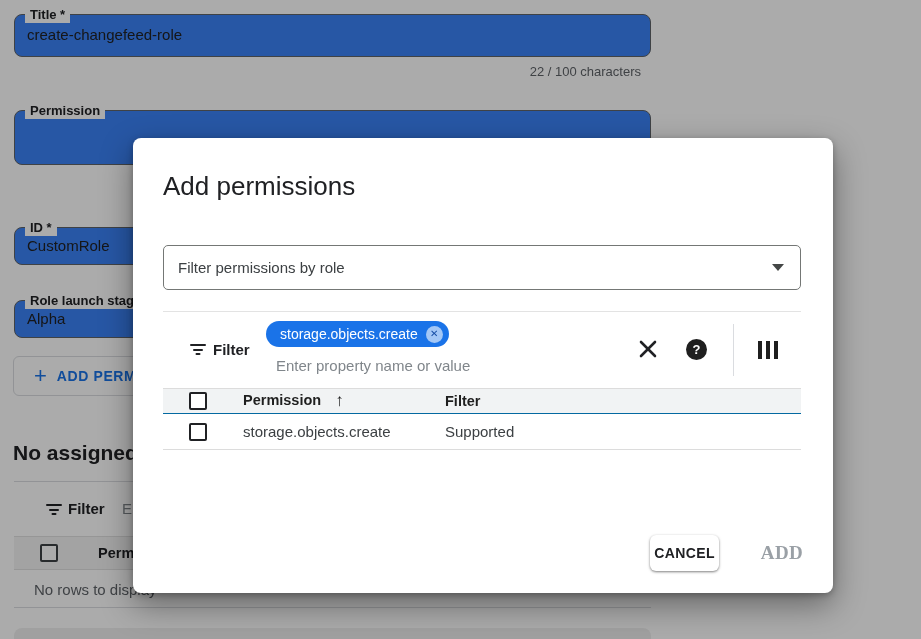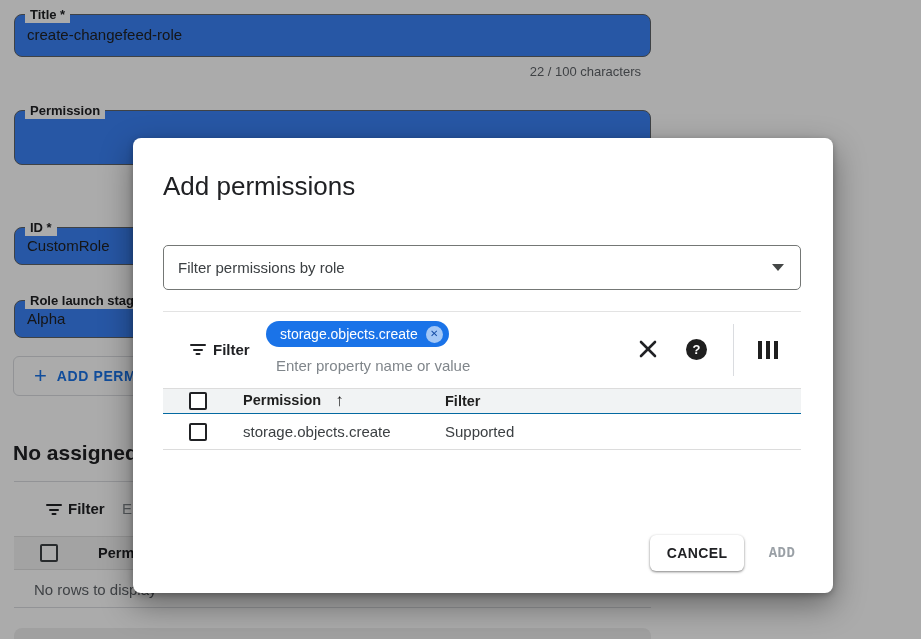--- a/index.html
+++ b/index.html
@@ -90,26 +90,26 @@
   .m-thead { height:26px; background:#f1f3f4; border-top:1px solid #dcdcdc; border-bottom:1px solid #0369a1;
     display:flex; align-items:center; position:relative; }
   .m-trow { height:36px; border-bottom:1px solid #dcdcdc; display:flex; align-items:center; position:relative; }
   .col-cb { position:absolute; left:26px; top:50%; transform:translateY(-50%); }
   .col-perm { position:absolute; left:80px; white-space:nowrap; }
   .col-status { position:absolute; left:282px; white-space:nowrap; }
   .th-text { font-size:14.5px; font-weight:700; color:#1f1f1f; }
   .td-text { font-size:15px; color:#3c4043; }
   .sort-arrow { font-size:17px; font-weight:700; color:#1f1f1f; margin-left:14px; vertical-align:-1px; }
 
-  .btn-cancel { position:absolute; left:517px; top:397px; width:94px; height:36px;
+  .btn-cancel { position:absolute; left:517px; top:397px; width:69px; height:36px;
     background:#fff; border:none; border-radius:6px; cursor:pointer;
     box-shadow:0 1px 3px rgba(0,0,0,0.35), 0 1px 2px rgba(0,0,0,0.2);
     font-family:inherit; font-size:14px; font-weight:700; letter-spacing:.4px; color:#202124; }
   .btn-add { position:absolute; left:616px; top:397px; width:66px; height:36px;
-    background:transparent; border:none; font-family:Liberation Mono, monospace; font-size:14px; font-weight:700;
+    background:transparent; border:none; font-family:Liberation Serif, serif; font-size:19px; font-weight:700;
     letter-spacing:.4px; color:#9aa0a6; }
 </style>
 </head>
 <body>
 
 <div id="page">
 
   <div class="field" style="left:14px; top:14px; width:637px; height:43px;">
     <span class="flabel">Title *</span>
     <div class="fvalue" style="padding:11px 0 0 12px;">create-changefeed-role</div>

